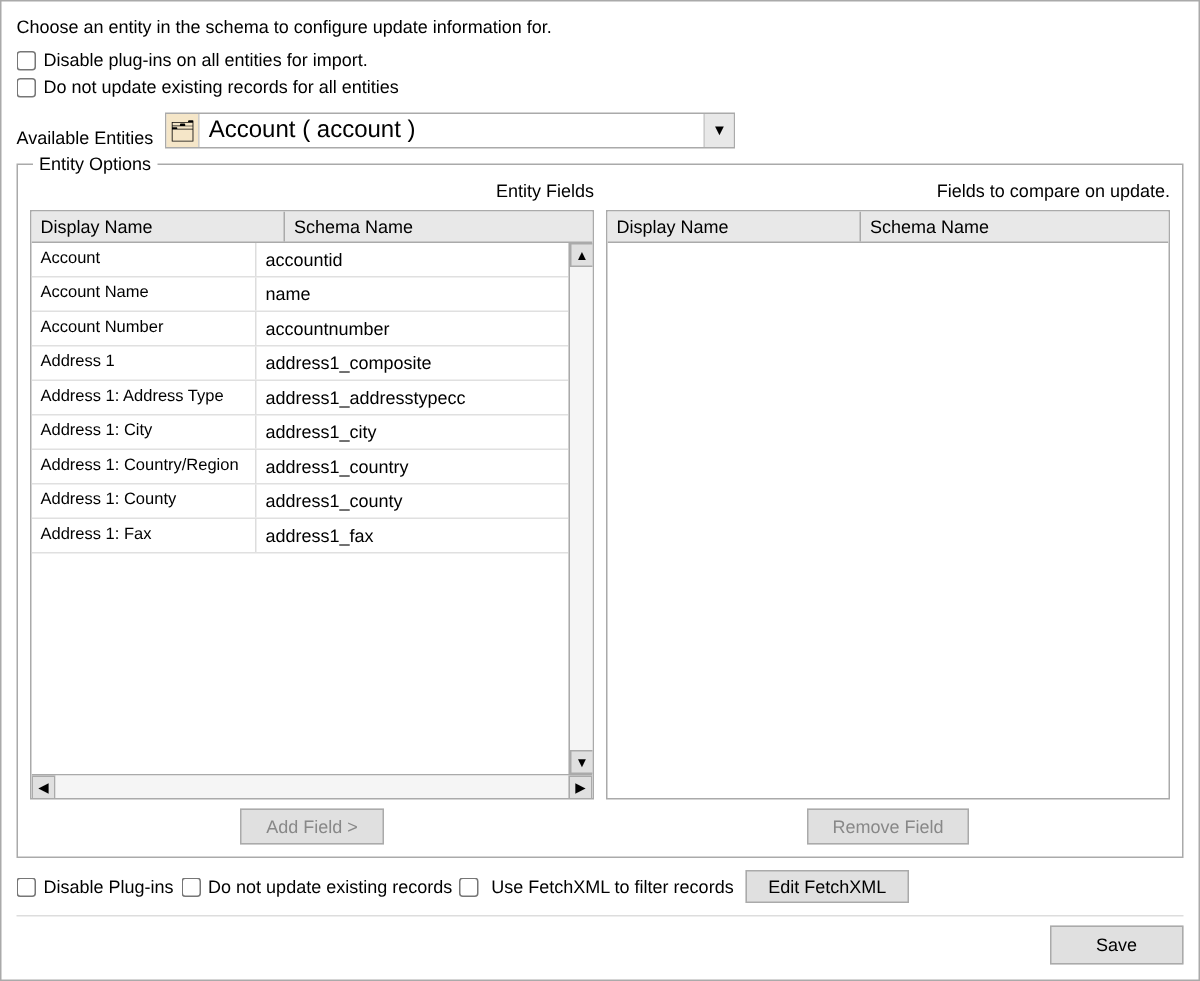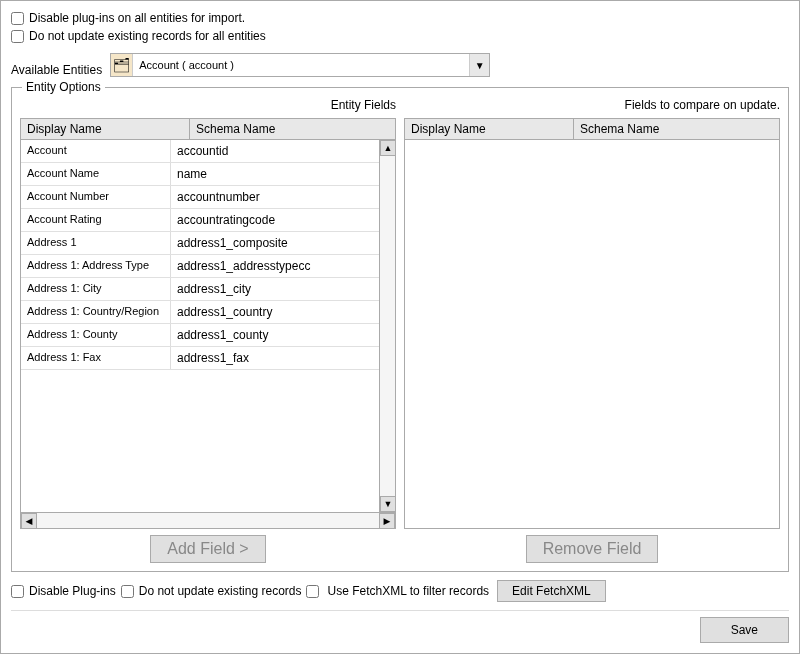--- a/index.html
+++ b/index.html
@@ -70,21 +70,21 @@
       display: flex;
       align-items: center;
       justify-content: center;
       background: #f5e6c8;
       border-right: 1px solid #ccc;
       font-size: 14px;
     }
     .entity-dropdown-text {
       flex: 1;
       padding: 0 6px;
-      font-size: 11px;
+      font-size: 16px;
       color: #000;
     }
     .entity-dropdown-arrow {
       width: 20px;
       height: 22px;
       display: flex;
       align-items: center;
       justify-content: center;
       border-left: 1px solid #ccc;
       background: #e8e8e8;
@@ -216,21 +216,21 @@
     }
     .remove-field-row {
       display: flex;
       justify-content: center;
       margin-top: 6px;
     }
     .action-btn {
       background: #e0e0e0;
       border: 1px solid #aaa;
       padding: 4px 16px;
-      font-size: 16px;
+      font-size: 12px;
       cursor: pointer;
       color: #888;
     }
     .bottom-checkboxes {
       display: flex;
       gap: 5px;
       margin-top: 8px;
     }
     .bottom-checkbox-row {
       display: flex;
@@ -308,20 +308,21 @@
     .vert-scroll-track {
       flex: 1;
       background: #f5f5f5;
     }
   </style>
 </head>
 <body>
 
 <div class="main-container">
 
+  <div class="top-description">Choose an entity in the schema to configure update information for.</div>
 
   <div class="global-checkboxes">
     <div class="checkbox-row">
       <input type="checkbox" style="">
       <span>Disable plug-ins on all entities for import.</span>
     </div>
     <div class="checkbox-row">
       <input type="checkbox" style="">
       <span>Do not update existing records for all entities</span>
     </div>
@@ -364,24 +365,20 @@
                       <div class="cell-display">Account</div>
                       <div class="cell-schema">accountid</div>
                     </div>
                     <div class="table-row-item">
                       <div class="cell-display">Account Name</div>
                       <div class="cell-schema">name</div>
                     </div>
                     <div class="table-row-item">
                       <div class="cell-display">Account Number</div>
                       <div class="cell-schema">accountnumber</div>
-                    </div>
-                    <div class="table-row-item">
-                      <div class="cell-display">Account Rating</div>
-                      <div class="cell-schema">accountratingcode</div>
                     </div>
                     <div class="table-row-item">
                       <div class="cell-display">Address 1</div>
                       <div class="cell-schema">address1_composite</div>
                     </div>
                     <div class="table-row-item">
                       <div class="cell-display">Address 1: Address Type</div>
                       <div class="cell-schema">address1_addresstypecc</div>
                     </div>
                     <div class="table-row-item">

